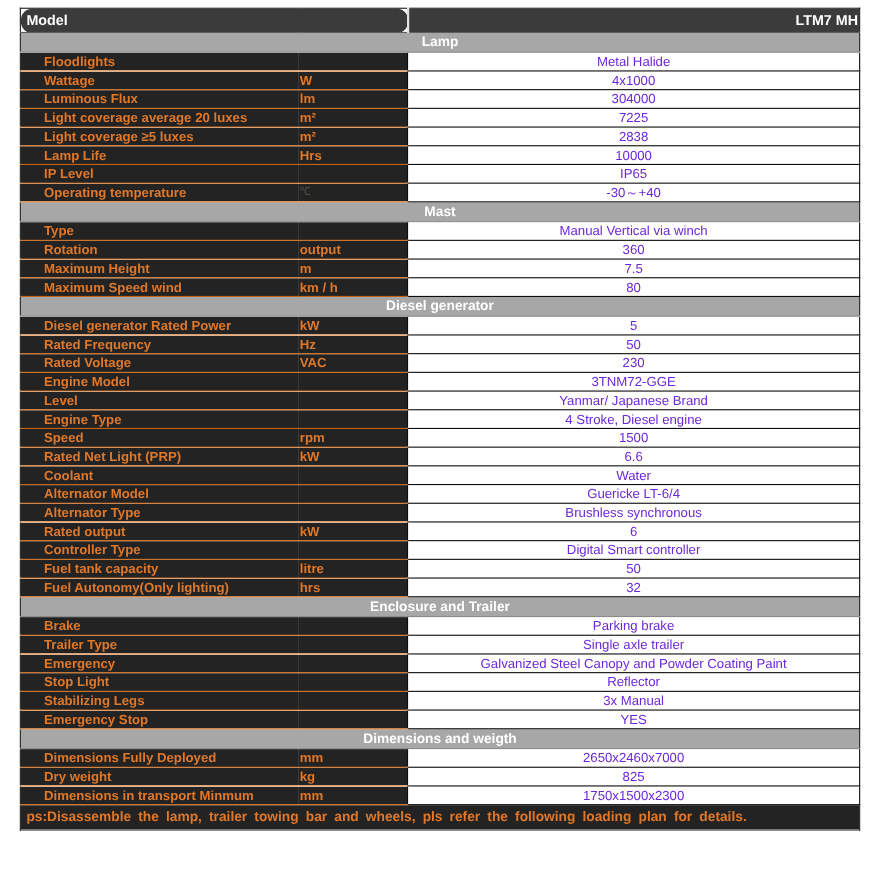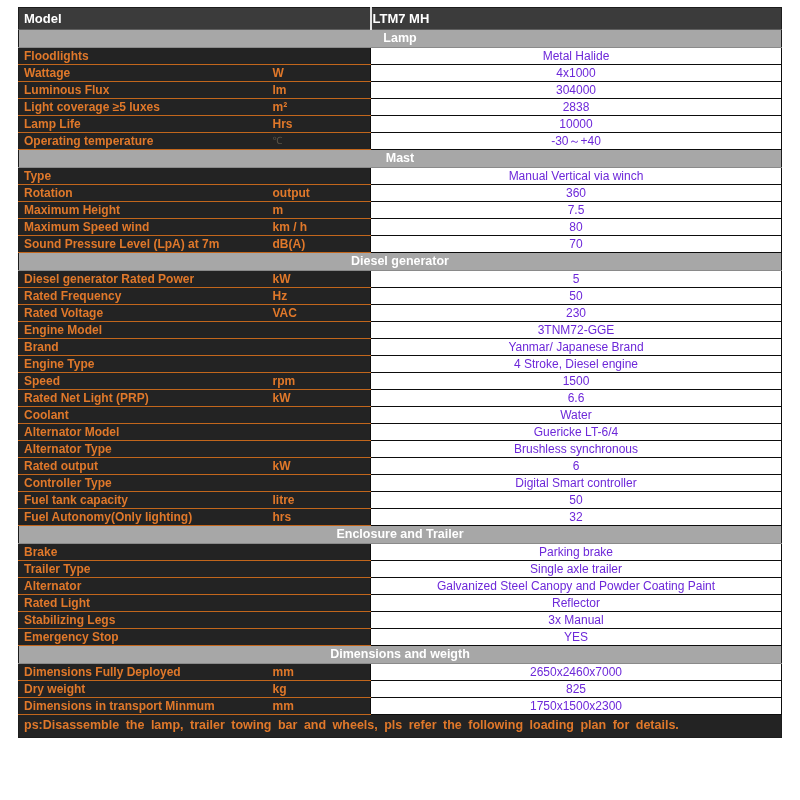--- a/index.html
+++ b/index.html
@@ -24,43 +24,43 @@
   }
   td{vertical-align:middle;line-height:1.05;overflow:hidden;white-space:nowrap;}
   
   tr.model-row td{
     background:var(--model-bg);
     color:#ffffff;
     font-weight:bold;
     font-size:13px;
     height:19px;
   }
-  td.model-label{text-align:left;padding-left:5px;}
-  td.model-value{text-align:left;border-left:2px solid #e2e2e2;}
+  td.model-label{text-align:left;padding-left:5px;border-radius:10px;}
+  td.model-value{text-align:right;border-left:2px solid #e2e2e2;}
   
   tr.section-row td{
     background:var(--section-bg);
     color:#ffffff;
     font-weight:bold;
     font-size:12.5px;
     text-align:center;
     height:15px;
     border-top:1px solid #5e5e5e;
     border-bottom:1px solid #8a8a8a;
   }
   
   tr.data-row{height:17px;}
   td.c-label, td.c-unit{
     background:var(--dark);
     color:var(--orange);
     font-weight:bold;
     font-size:12px;
     border-bottom:1.4px solid var(--orange-line);
   }
-  td.c-label{padding-left:5px;}
+  td.c-label{padding-left:21px;}
   td.c-unit{padding-left:2px;}
   td.c-unit.muted{color:#5a5448;font-size:10px;font-weight:normal;}
   td.c-value{
     background:#ffffff;
     color:#6d28d9;
     font-size:12px;
     text-align:center;
     border-left:1.2px solid #0d0d0d;
     border-right:1.2px solid #0d0d0d;
     border-bottom:1.2px solid #0d0d0d;
@@ -108,33 +108,43 @@
     <td class="c-unit">W</td>
     <td class="c-value">4x1000</td>
   </tr>
 
   <tr class="data-row">
     <td class="c-label">Luminous Flux</td>
     <td class="c-unit">lm</td>
     <td class="c-value">304000</td>
   </tr>
 
+  <tr class="data-row">
+    <td class="c-label">Light coverage average 20 luxes</td>
+    <td class="c-unit">m²</td>
+    <td class="c-value">7225</td>
+  </tr>
 
   <tr class="data-row">
     <td class="c-label">Light coverage ≥5 luxes</td>
     <td class="c-unit">m²</td>
     <td class="c-value">2838</td>
   </tr>
 
   <tr class="data-row">
     <td class="c-label">Lamp Life</td>
     <td class="c-unit">Hrs</td>
     <td class="c-value">10000</td>
   </tr>
 
+  <tr class="data-row">
+    <td class="c-label">IP Level</td>
+    <td class="c-unit"></td>
+    <td class="c-value">IP65</td>
+  </tr>
 
   <tr class="data-row">
     <td class="c-label">Operating temperature</td>
     <td class="c-unit muted">℃</td>
     <td class="c-value">-30～+40</td>
   </tr>
 
   <tr class="section-row">
     <td colspan="3" class="section-title">Mast</td>
   </tr>
@@ -156,25 +166,20 @@
     <td class="c-unit">m</td>
     <td class="c-value">7.5</td>
   </tr>
 
   <tr class="data-row">
     <td class="c-label">Maximum Speed wind</td>
     <td class="c-unit">km / h</td>
     <td class="c-value">80</td>
   </tr>
 
-  <tr class="data-row">
-    <td class="c-label">Sound Pressure Level (LpA) at 7m</td>
-    <td class="c-unit">dB(A)</td>
-    <td class="c-value">70</td>
-  </tr>
 
   <tr class="section-row">
     <td colspan="3" class="section-title">Diesel generator</td>
   </tr>
 
   <tr class="data-row">
     <td class="c-label">Diesel generator Rated Power</td>
     <td class="c-unit">kW</td>
     <td class="c-value">5</td>
   </tr>
@@ -191,21 +196,21 @@
     <td class="c-value">230</td>
   </tr>
 
   <tr class="data-row">
     <td class="c-label">Engine Model</td>
     <td class="c-unit"></td>
     <td class="c-value">3TNM72-GGE</td>
   </tr>
 
   <tr class="data-row">
-    <td class="c-label">Brand</td>
+    <td class="c-label">Level</td>
     <td class="c-unit"></td>
     <td class="c-value">Yanmar/ Japanese Brand</td>
   </tr>
 
   <tr class="data-row">
     <td class="c-label">Engine Type</td>
     <td class="c-unit"></td>
     <td class="c-value">4 Stroke, Diesel engine</td>
   </tr>
 
@@ -275,27 +280,27 @@
     <td class="c-value">Parking brake</td>
   </tr>
 
   <tr class="data-row">
     <td class="c-label">Trailer Type</td>
     <td class="c-unit"></td>
     <td class="c-value">Single axle trailer</td>
   </tr>
 
   <tr class="data-row">
-    <td class="c-label">Alternator</td>
+    <td class="c-label">Emergency</td>
     <td class="c-unit"></td>
     <td class="c-value">Galvanized Steel Canopy and Powder Coating Paint</td>
   </tr>
 
   <tr class="data-row">
-    <td class="c-label">Rated Light</td>
+    <td class="c-label">Stop Light</td>
     <td class="c-unit"></td>
     <td class="c-value">Reflector</td>
   </tr>
 
   <tr class="data-row">
     <td class="c-label">Stabilizing Legs</td>
     <td class="c-unit"></td>
     <td class="c-value">3x Manual</td>
   </tr>
 

